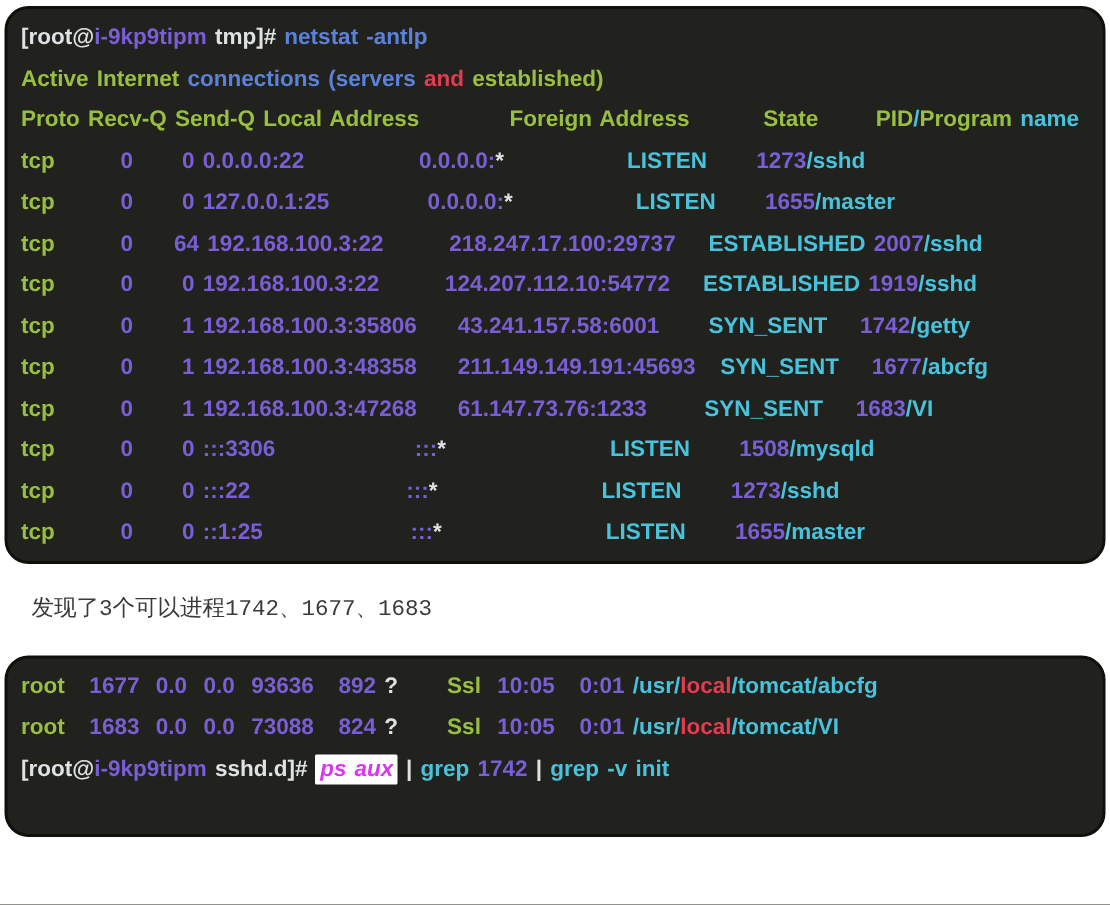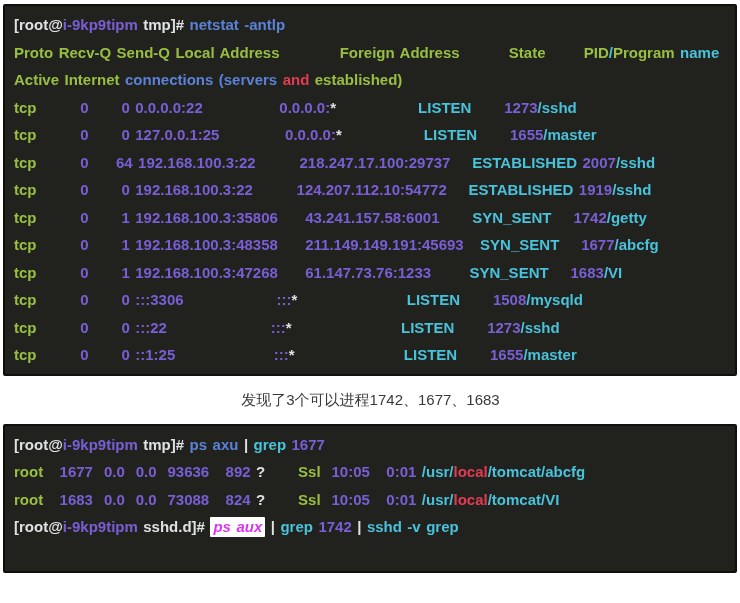--- a/index.html
+++ b/index.html
@@ -17,21 +17,21 @@
     --page_bg:#ffffff;
   }
   html,body{margin:0;padding:0;}
   body{
     width:740px;height:603px;overflow:hidden;
     background:var(--page_bg);
   }
   .terminal{
     background:var(--terminal_bg);
     border:2px solid var(--terminal_border);
-    border-radius:2px;
+    border-radius:16px;
     margin:4px 3px 0 3px;
     padding:5px 4px 5px 9px;
   }
   .terminal-bottom{
     padding-bottom:30px; 
   }
   .tline{
     font-family:"Liberation Sans","DejaVu Sans",sans-serif;
     font-weight:700;
     font-size:15px;
@@ -48,53 +48,51 @@
   .c-r{color:var(--red);}
   .c-hl{
     color:var(--magenta);
     background:var(--highlight_bg);
     padding:1px 3px 2px 3px;
     border-radius:1px;
     font-style:italic;
   }
   .notes{margin:9px 4px 10px 5px;}
   .note{
-    margin:0;
-    font-family:Liberation Sans, sans-serif;
+    margin:16px;
+    font-family:Liberation Mono, monospace;
     font-size:15px;
     line-height:29px;
     color:var(--note_text);
-    text-align:center;
   }
 </style>
 </head>
 <body>
 
 <div class="page">
 
   <section class="terminal" id="term-top">
       <div class="tline"><span class="c-w">[root@</span><span class="c-p">i-9kp9tipm</span><span class="c-w"> tmp]# </span><span class="c-b">netstat -antlp</span></div>
+      <div class="tline"><span class="c-g">Active Internet</span><span class="c-b"> connections (servers </span><span class="c-r">and</span><span class="c-g"> established)</span></div>
       <div class="tline"><span class="c-g">Proto Recv-Q Send-Q Local Address           Foreign Address         State       PID</span><span class="c-c">/</span><span class="c-g">Program</span><span class="c-c"> name</span></div>
-      <div class="tline"><span class="c-g">Active Internet</span><span class="c-b"> connections (servers </span><span class="c-r">and</span><span class="c-g"> established)</span></div>
       <div class="tline"><span class="c-g">tcp</span><span class="c-w">        </span><span class="c-p">0</span><span class="c-w">      </span><span class="c-p">0 0.0.0.0:22</span><span class="c-w">              </span><span class="c-p">0.0.0.0:</span><span class="c-w">*               </span><span class="c-c">LISTEN</span><span class="c-w">      </span><span class="c-p">1273</span><span class="c-c">/sshd</span></div>
       <div class="tline"><span class="c-g">tcp</span><span class="c-w">        </span><span class="c-p">0</span><span class="c-w">      </span><span class="c-p">0 127.0.0.1:25</span><span class="c-w">            </span><span class="c-p">0.0.0.0:</span><span class="c-w">*               </span><span class="c-c">LISTEN</span><span class="c-w">      </span><span class="c-p">1655</span><span class="c-c">/master</span></div>
       <div class="tline"><span class="c-g">tcp</span><span class="c-w">        </span><span class="c-p">0</span><span class="c-w">     </span><span class="c-p">64 192.168.100.3:22</span><span class="c-w">        </span><span class="c-p">218.247.17.100:29737</span><span class="c-w">    </span><span class="c-c">ESTABLISHED</span><span class="c-w"> </span><span class="c-p">2007</span><span class="c-c">/sshd</span></div>
       <div class="tline"><span class="c-g">tcp</span><span class="c-w">        </span><span class="c-p">0</span><span class="c-w">      </span><span class="c-p">0 192.168.100.3:22</span><span class="c-w">        </span><span class="c-p">124.207.112.10:54772</span><span class="c-w">    </span><span class="c-c">ESTABLISHED</span><span class="c-w"> </span><span class="c-p">1919</span><span class="c-c">/sshd</span></div>
       <div class="tline"><span class="c-g">tcp</span><span class="c-w">        </span><span class="c-p">0</span><span class="c-w">      </span><span class="c-p">1 192.168.100.3:35806</span><span class="c-w">     </span><span class="c-p">43.241.157.58:6001</span><span class="c-w">      </span><span class="c-c">SYN_SENT</span><span class="c-w">    </span><span class="c-p">1742</span><span class="c-c">/getty</span></div>
       <div class="tline"><span class="c-g">tcp</span><span class="c-w">        </span><span class="c-p">0</span><span class="c-w">      </span><span class="c-p">1 192.168.100.3:48358</span><span class="c-w">     </span><span class="c-p">211.149.149.191:45693</span><span class="c-w">   </span><span class="c-c">SYN_SENT</span><span class="c-w">    </span><span class="c-p">1677</span><span class="c-c">/abcfg</span></div>
       <div class="tline"><span class="c-g">tcp</span><span class="c-w">        </span><span class="c-p">0</span><span class="c-w">      </span><span class="c-p">1 192.168.100.3:47268</span><span class="c-w">     </span><span class="c-p">61.147.73.76:1233</span><span class="c-w">       </span><span class="c-c">SYN_SENT</span><span class="c-w">    </span><span class="c-p">1683</span><span class="c-c">/VI</span></div>
       <div class="tline"><span class="c-g">tcp</span><span class="c-w">        </span><span class="c-p">0</span><span class="c-w">      </span><span class="c-p">0 :::3306</span><span class="c-w">                 </span><span class="c-p">:::</span><span class="c-w">*                    </span><span class="c-c">LISTEN</span><span class="c-w">      </span><span class="c-p">1508</span><span class="c-c">/mysqld</span></div>
       <div class="tline"><span class="c-g">tcp</span><span class="c-w">        </span><span class="c-p">0</span><span class="c-w">      </span><span class="c-p">0 :::22</span><span class="c-w">                   </span><span class="c-p">:::</span><span class="c-w">*                    </span><span class="c-c">LISTEN</span><span class="c-w">      </span><span class="c-p">1273</span><span class="c-c">/sshd</span></div>
       <div class="tline"><span class="c-g">tcp</span><span class="c-w">        </span><span class="c-p">0</span><span class="c-w">      </span><span class="c-p">0 ::1:25</span><span class="c-w">                  </span><span class="c-p">:::</span><span class="c-w">*                    </span><span class="c-c">LISTEN</span><span class="c-w">      </span><span class="c-p">1655</span><span class="c-c">/master</span></div>
     </section>
 
   <div class="notes">
     <p class="note">发现了3个可以进程1742、1677、1683</p>
   </div>
 
   <section class="terminal terminal-bottom" id="term-bottom">
-      <div class="tline"><span class="c-w">[root@</span><span class="c-p">i-9kp9tipm</span><span class="c-w"> tmp]# </span><span class="c-b">ps axu </span><span class="c-w">| </span><span class="c-c">grep </span><span class="c-p">1677</span></div>
       <div class="tline"><span class="c-g">root</span><span class="c-w">   </span><span class="c-p">1677</span><span class="c-w">  </span><span class="c-p">0.0</span><span class="c-w">  </span><span class="c-p">0.0</span><span class="c-w">  </span><span class="c-p">93636</span><span class="c-w">   </span><span class="c-p">892</span><span class="c-w"> ?      </span><span class="c-g">Ssl</span><span class="c-w">  </span><span class="c-p">10:05</span><span class="c-w">   </span><span class="c-p">0:01</span><span class="c-w"> </span><span class="c-c">/usr/</span><span class="c-r">local</span><span class="c-c">/tomcat/abcfg</span></div>
       <div class="tline"><span class="c-g">root</span><span class="c-w">   </span><span class="c-p">1683</span><span class="c-w">  </span><span class="c-p">0.0</span><span class="c-w">  </span><span class="c-p">0.0</span><span class="c-w">  </span><span class="c-p">73088</span><span class="c-w">   </span><span class="c-p">824</span><span class="c-w"> ?      </span><span class="c-g">Ssl</span><span class="c-w">  </span><span class="c-p">10:05</span><span class="c-w">   </span><span class="c-p">0:01</span><span class="c-w"> </span><span class="c-c">/usr/</span><span class="c-r">local</span><span class="c-c">/tomcat/VI</span></div>
-      <div class="tline"><span class="c-w">[root@</span><span class="c-p">i-9kp9tipm</span><span class="c-w"> sshd.d]# </span><span class="c-hl">ps aux</span><span class="c-w"> | </span><span class="c-c">grep </span><span class="c-p">1742</span><span class="c-w"> | </span><span class="c-c">sshd -v grep</span></div>
+      <div class="tline"><span class="c-w">[root@</span><span class="c-p">i-9kp9tipm</span><span class="c-w"> sshd.d]# </span><span class="c-hl">ps aux</span><span class="c-w"> | </span><span class="c-c">grep </span><span class="c-p">1742</span><span class="c-w"> | </span><span class="c-c">grep -v init</span></div>
     </section>
 
 </div>
 
 </body></html>

